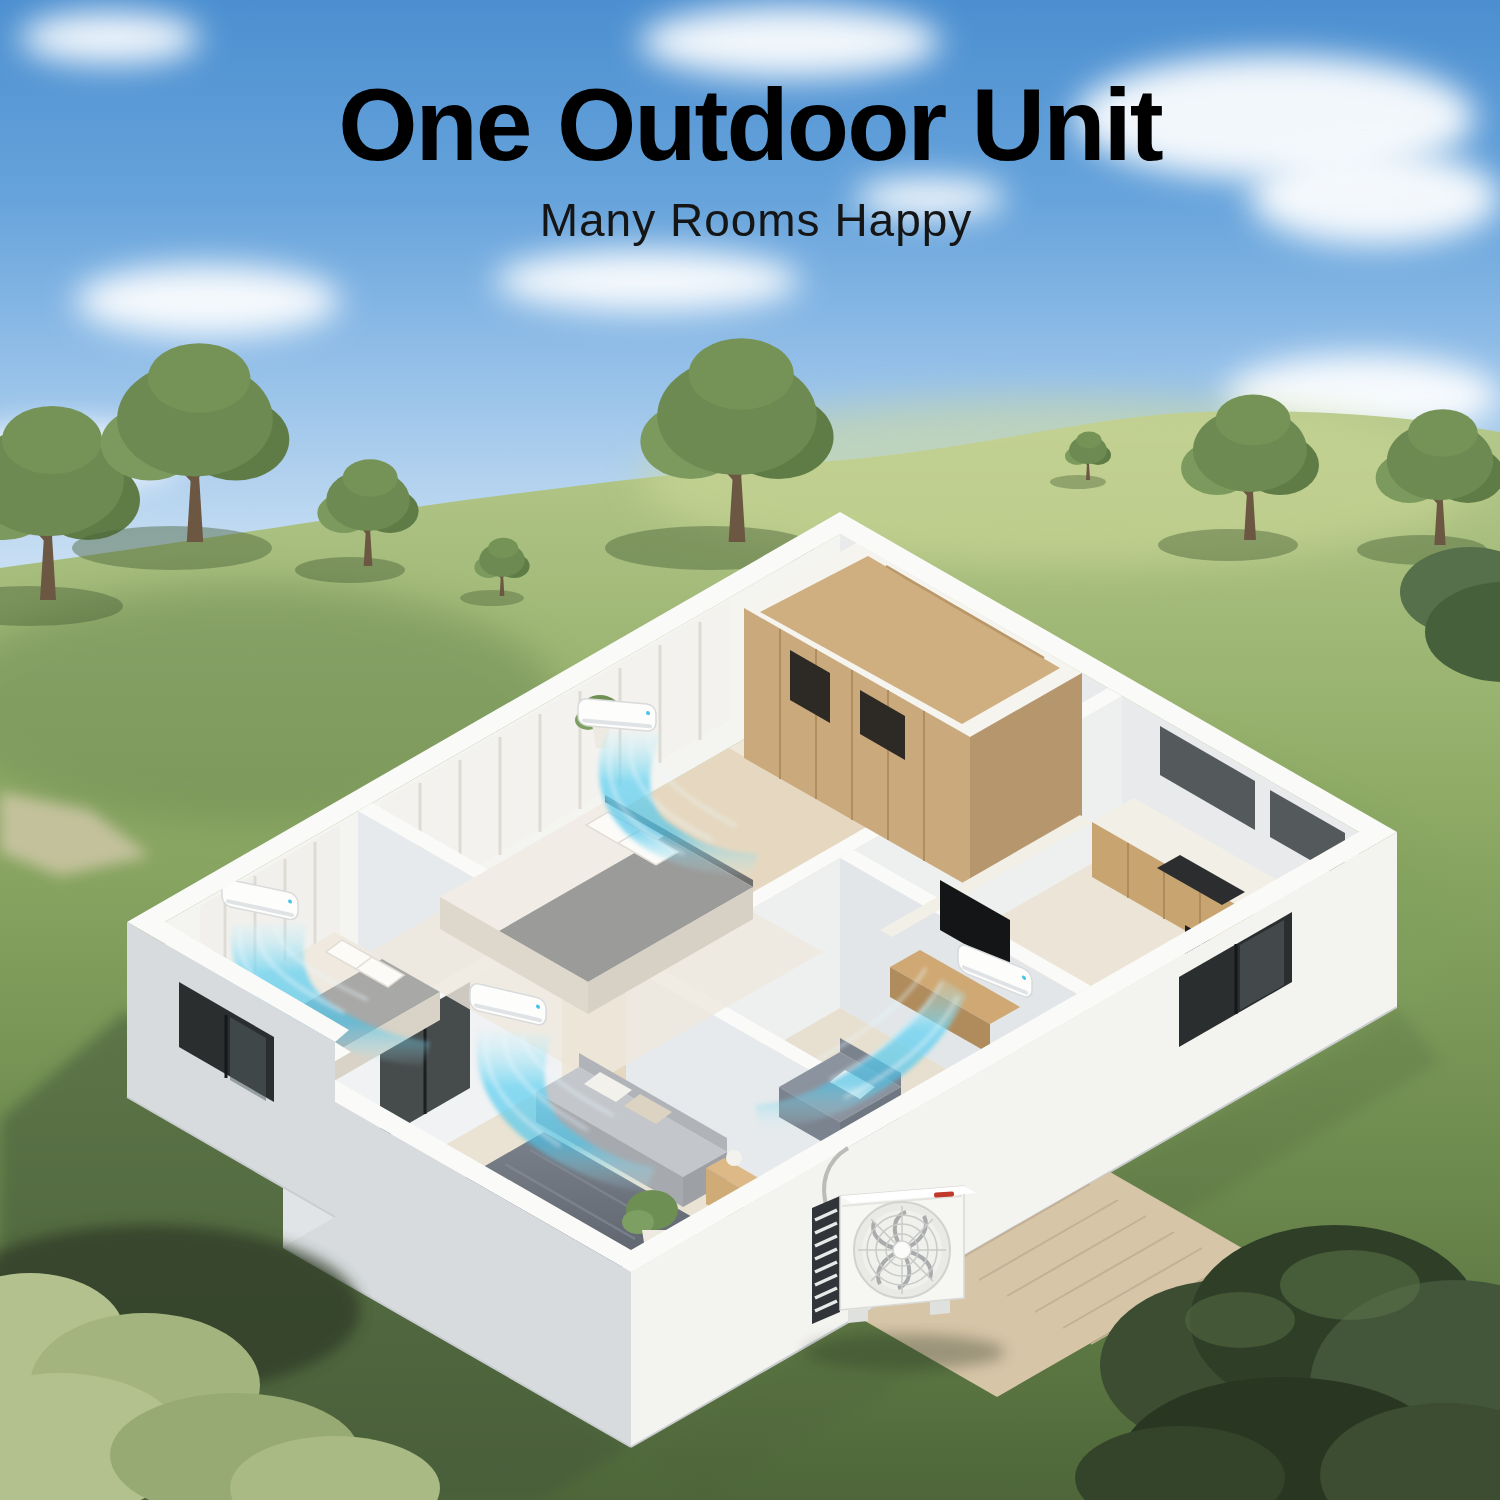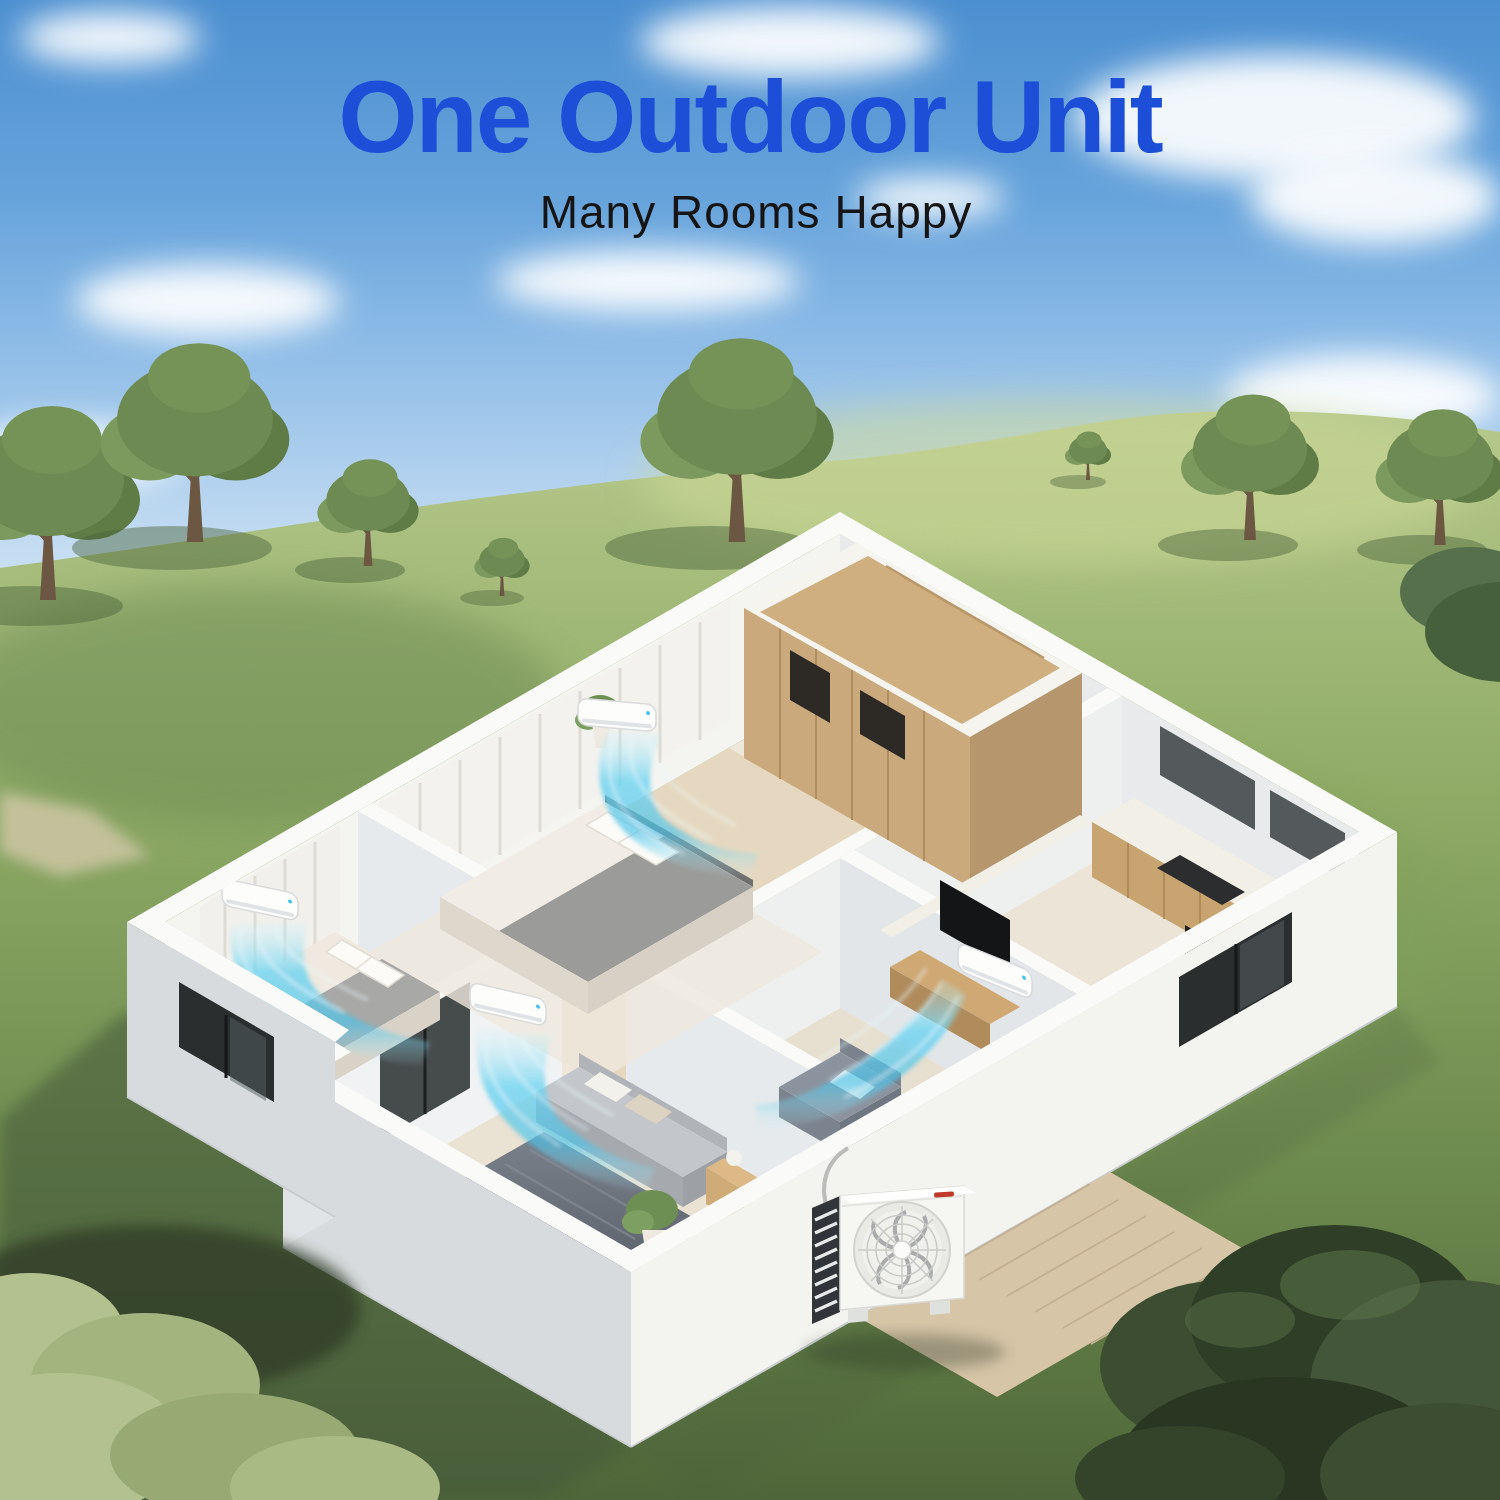--- a/index.html
+++ b/index.html
@@ -3,21 +3,21 @@
 <meta charset="utf-8">
 <style>
   html,body{margin:0;padding:0;}
   .canvas{position:relative;width:1500px;height:1500px;overflow:hidden;
           font-family:"Liberation Sans",sans-serif;background:#9dc6ec;}
   .sky{position:absolute;left:0;top:0;width:1500px;height:700px;
        background:linear-gradient(180deg,#4c8fd0 0%,#66a3db 28%,#93bfe8 52%,#c4dcf2 78%,#dcebf7 100%);}
   .cloud{position:absolute;background:#ffffff;border-radius:50%;filter:blur(16px);opacity:.92;}
   .scene-svg{position:absolute;left:0;top:0;}
   .header{position:absolute;left:0;top:64px;width:1500px;text-align:center;z-index:6;}
-  .header h1{margin:0;font-size:102px;font-weight:700;letter-spacing:-2px;color:#1d4ed8;line-height:1.05;text-align:center;}
+  .header h1{margin:8px;font-size:102px;font-weight:700;letter-spacing:-2px;color:#000000;line-height:1.05;text-align:center;}
   .header p{margin:14px 0 0 12px;font-size:46px;font-weight:400;letter-spacing:1px;color:#151515;}
 </style>
 </head>
 <body>
 
 <div class="canvas">
   <div class="sky"></div>
 
   <div class="cloud" style="left:640px;top:6px;width:300px;height:72px;"></div>
   <div class="cloud" style="left:1075px;top:55px;width:400px;height:125px;"></div>

